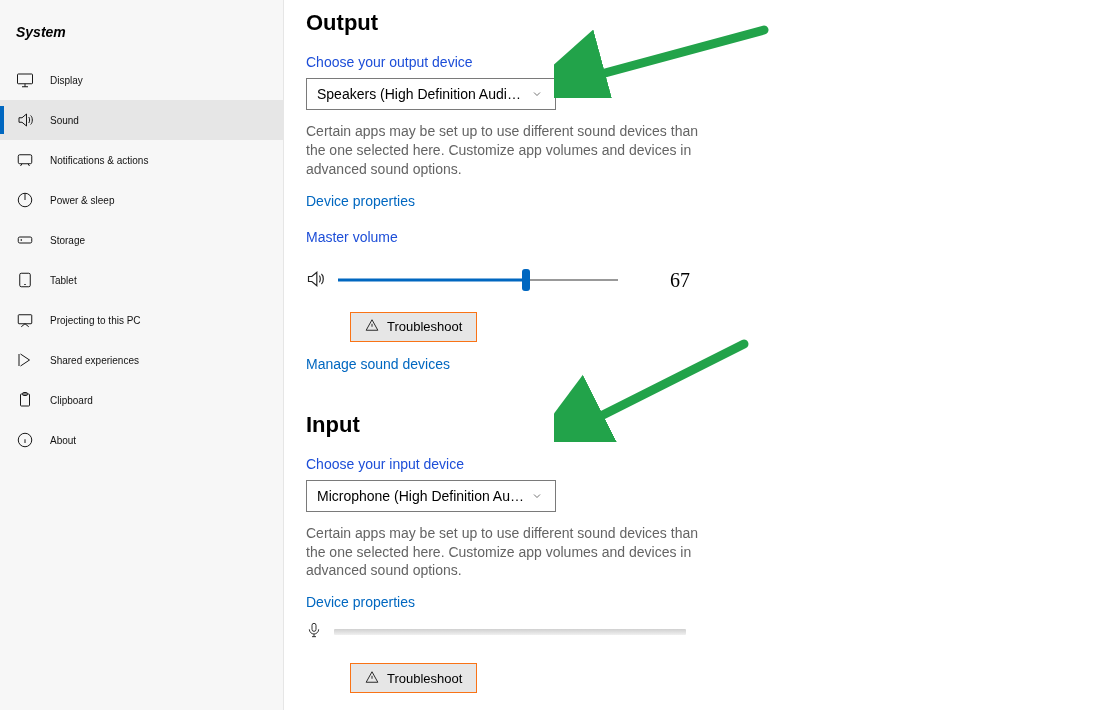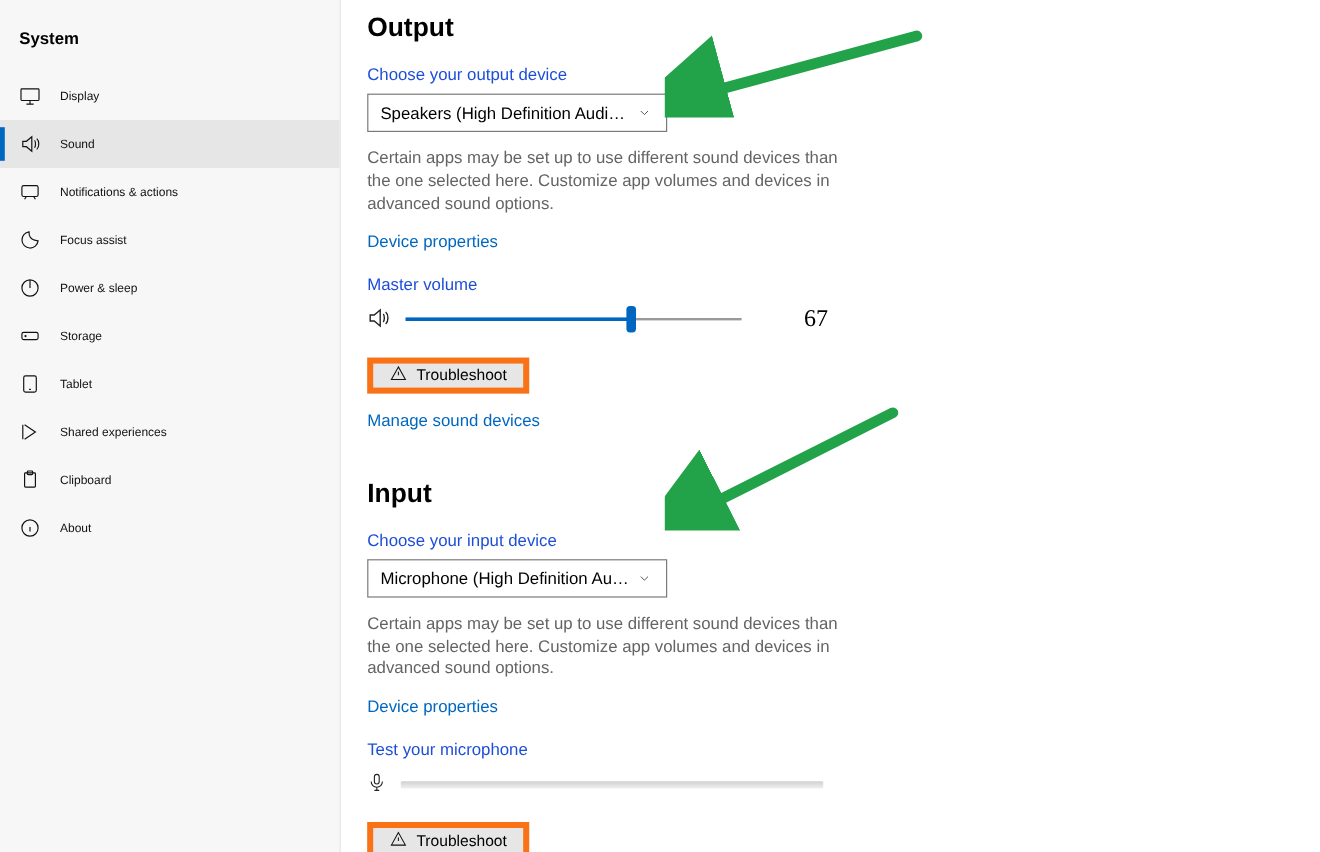--- a/index.html
+++ b/index.html
@@ -20,20 +20,21 @@
   .sidebar {
     width: 284px;
     background: #f7f7f7;
     border-right: 1px solid #e6e6e6;
     padding-top: 18px;
   }
   .sidebar-title {
     font-weight: 600;
     font-size: 14px;
     padding: 6px 16px 20px 16px;
+    font-style: italic;
   }
   .nav { list-style: none; margin: 0; padding: 0; }
   .nav-item {
     display: flex;
     align-items: center;
     height: 40px;
     padding: 0 16px;
     gap: 16px;
     cursor: pointer;
     position: relative;
@@ -107,21 +108,21 @@
     padding-right: 6px;
   }
   .combo-chevron { flex: 0 0 14px; display:flex; }
   .combo-chevron svg { width: 12px; height: 12px; stroke: #444; fill: none; stroke-width: 1.5; }
 
   .master-label { margin-top: 20px; }
   .volume-row {
     display: flex;
     align-items: center;
     gap: 12px;
-    margin-top: 10px;
+    margin-top: 24px;
   }
   .vol-icon svg { width: 20px; height: 20px; stroke: #222; fill: none; stroke-width: 1.4; }
   .slider-wrap {
     position: relative;
     width: 280px;
     height: 20px;
   }
   .slider-track {
     position: absolute; top: 50%; left: 0; right: 0;
     height: 2px; background: #999; transform: translateY(-50%);
@@ -139,27 +140,28 @@
   }
   .volume-number {
     font-size: 20px;
     margin-left: 40px;
     font-family: Georgia, serif;
   }
   .btn-troubleshoot {
     margin-top: 20px;
     height: 30px;
     padding: 0 14px;
-    border: 5px solid #f97316;
+    border: 1px solid #f97316;
     background: #e6e6e6;
     display: inline-flex;
     align-items: center;
     gap: 8px;
     font-size: 13px;
     cursor: pointer;
+    margin-left: 44px;
   }
   .btn-troubleshoot svg { width: 14px; height: 14px; fill: none; stroke: #111; stroke-width: 1.5; }
 
   .section-gap { height: 40px; }
 
   .mic-test-row {
     display: flex; align-items: center;
     gap: 12px; margin-top: 10px;
   }
   .mic-icon svg { width: 16px; height: 20px; stroke: #222; fill: none; stroke-width: 1.4; }
@@ -207,28 +209,20 @@
             <svg viewBox="0 0 24 24">
               <rect x="3" y="5" width="18" height="12" rx="2"></rect>
               <path d="M8 17l-2 3M16 17l2 3"></path>
             </svg>
           </span>
         <span>Notifications &amp; actions</span>
       </li>
       <li class="nav-item">
         <span class="nav-icon">
             <svg viewBox="0 0 24 24">
-              <path d="M21 13A9 9 0 1 1 11 3c-.5 4 1 9 10 10z"></path>
-            </svg>
-          </span>
-        <span>Focus assist</span>
-      </li>
-      <li class="nav-item">
-        <span class="nav-icon">
-            <svg viewBox="0 0 24 24">
               <circle cx="12" cy="12" r="9"></circle>
               <path d="M12 3v9"></path>
             </svg>
           </span>
         <span>Power &amp; sleep</span>
       </li>
       <li class="nav-item">
         <span class="nav-icon">
             <svg viewBox="0 0 24 24">
               <rect x="3" y="8" width="18" height="8" rx="2"></rect>
@@ -238,20 +232,29 @@
         <span>Storage</span>
       </li>
       <li class="nav-item">
         <span class="nav-icon">
             <svg viewBox="0 0 24 24">
               <rect x="5" y="3" width="14" height="18" rx="2"></rect>
               <path d="M11 18h2"></path>
             </svg>
           </span>
         <span>Tablet</span>
+      </li>
+      <li class="nav-item">
+        <span class="nav-icon">
+            <svg viewBox="0 0 24 24">
+              <rect x="3" y="5" width="18" height="12" rx="1"></rect>
+              <path d="M7 21l5-4 5 4"></path>
+            </svg>
+          </span>
+        <span>Projecting to this PC</span>
       </li>
       <li class="nav-item">
         <span class="nav-icon">
             <svg viewBox="0 0 24 24">
               <path d="M6 4l12 8-12 8"></path>
               <path d="M4 4v16"></path>
             </svg>
           </span>
         <span>Shared experiences</span>
       </li>
@@ -335,21 +338,20 @@
           <svg viewBox="0 0 24 24">
             <path d="M6 9l6 6 6-6"></path>
           </svg>
         </span>
     </div>
 
     <div class="help-text">Certain apps may be set up to use different sound devices than the one selected here. Customize app volumes and devices in advanced sound options.</div>
 
     <a class="link">Device properties</a>
 
-    <div class="field-label master-label">Test your microphone</div>
 
     <div class="mic-test-row">
       <span class="mic-icon"><svg viewBox="0 0 24 24">
             <rect x="9" y="2" width="6" height="12" rx="3"></rect>
             <path d="M5 11a7 7 0 0 0 14 0M12 18v4M9 22h6"></path>
           </svg></span>
       <div class="mic-test-bar"></div>
     </div>
 
     <button class="btn-troubleshoot">

